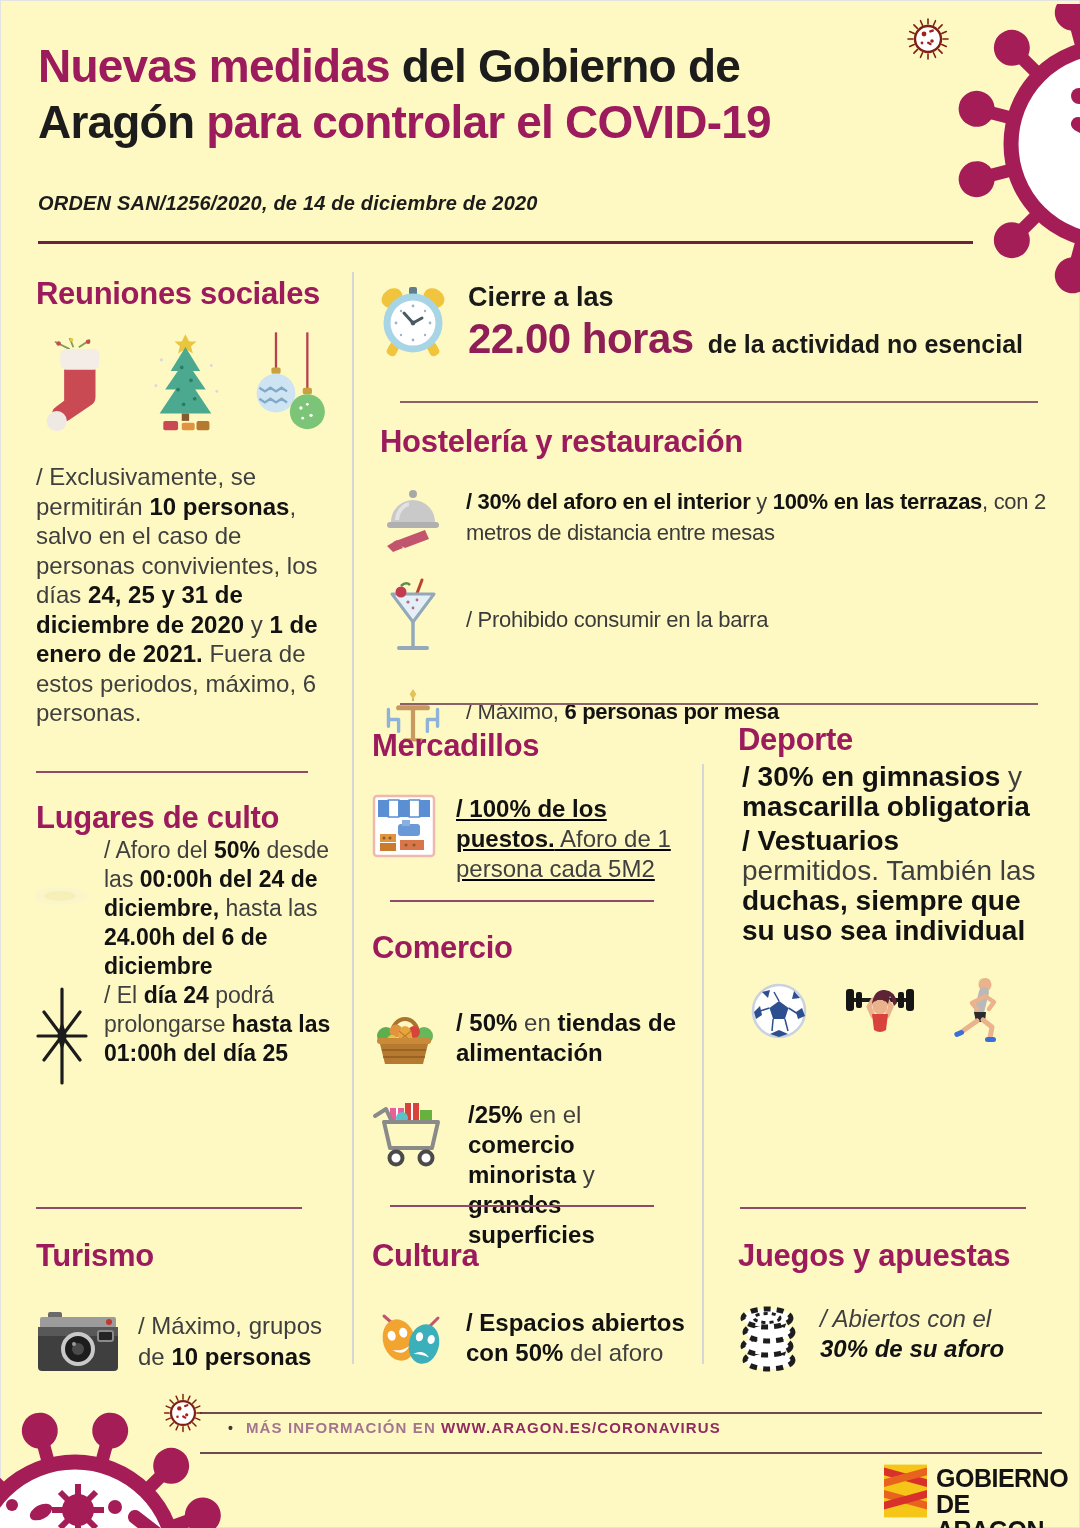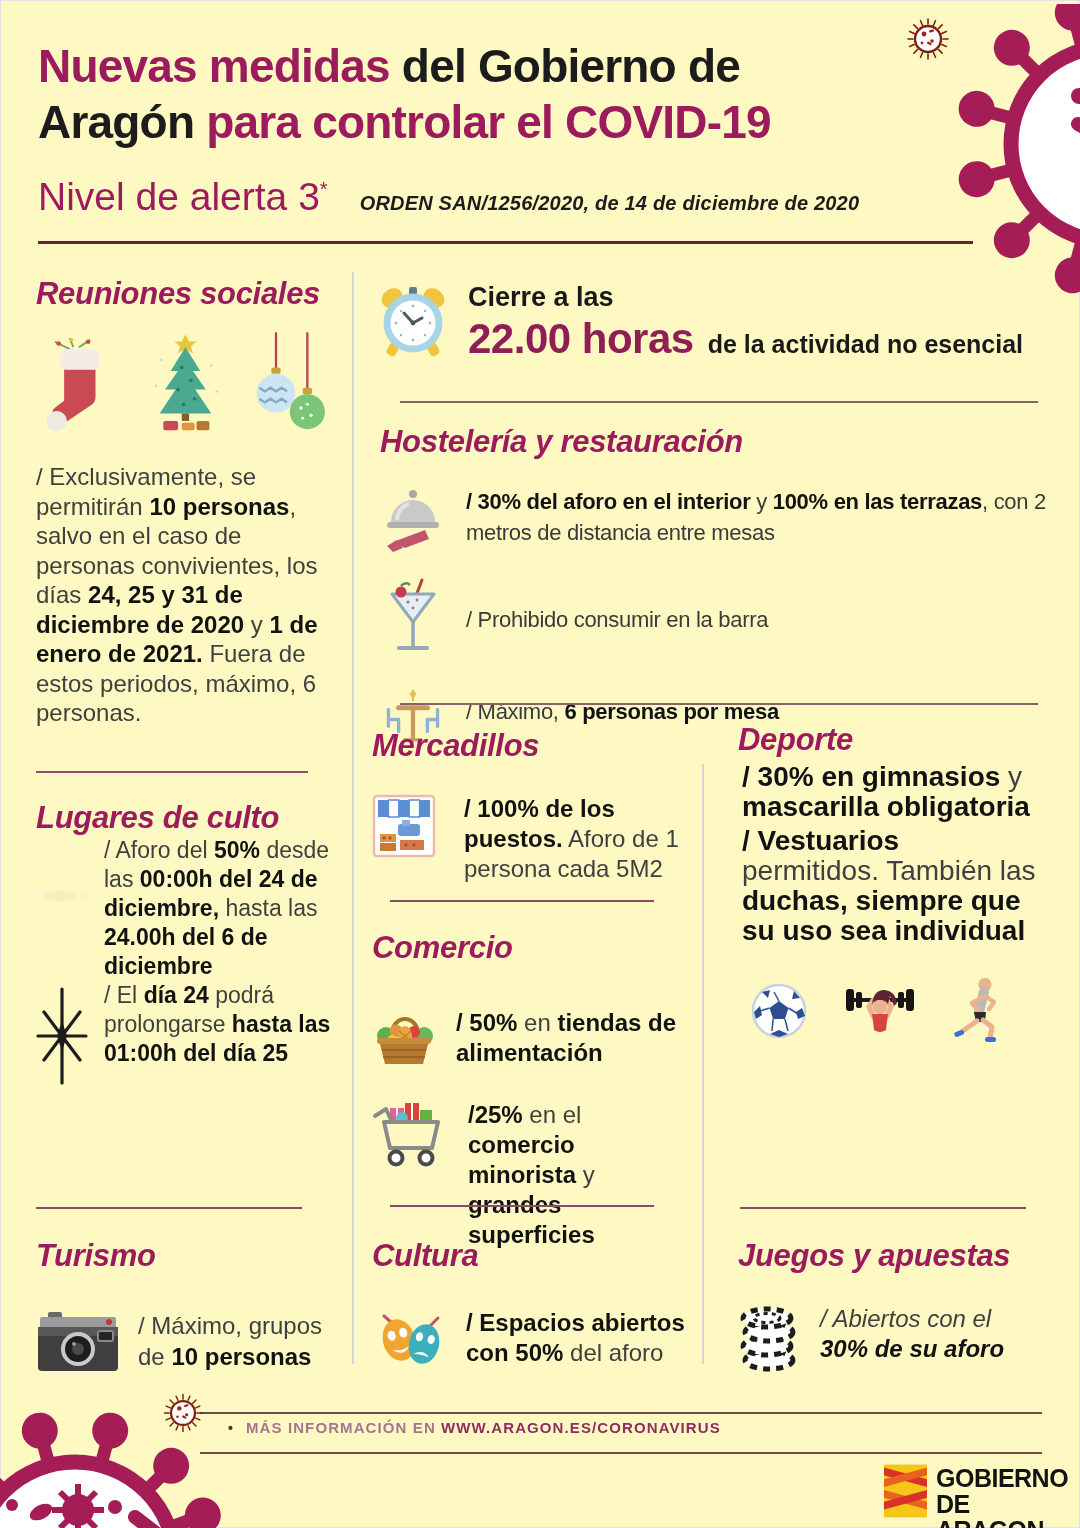--- a/index.html
+++ b/index.html
@@ -9,21 +9,21 @@
   
   .title{left:38px;top:38px;width:920px;font-size:46px;line-height:56px;font-weight:700;
          letter-spacing:-0.8px;color:#1c1c1c;margin:0;}
   .title .acc{color:#9c1b5c;}
   .alert-row{left:38px;top:168px;display:flex;align-items:baseline;gap:32px;}
   .alert-main{font-size:39px;font-weight:400;color:#9c1b5c;letter-spacing:0;}
   .alert-main sup{font-size:20px;}
   .order-ref{font-size:20px;font-style:italic;font-weight:700;color:#1c1c1c;letter-spacing:0.2px;margin-top:24px;}
   .head-rule{left:38px;top:241px;width:935px;height:3px;background:#6b2140;}
   
-  .h-sec{margin:0;font-size:31px;font-weight:700;color:#9c1b5c;letter-spacing:-0.3px;font-style:italic;}
+  .h-sec{margin:0;font-size:31px;font-weight:700;color:#9c1b5c;letter-spacing:-0.3px;}
   .item{display:flex;gap:16px;align-items:flex-start;}
   .item p,.para{margin:0;font-size:24px;line-height:30px;color:#3f3f3f;}
   .b{font-weight:700;color:#121212;}
   .icn{flex:0 0 auto;display:block;}
   .hdiv{height:2px;background:#8d4a6b;}
   .vdiv{width:2px;background:#d6d6d6;}
   
   #sec-reuniones{left:36px;top:276px;width:292px;}
   .xmas-row{display:flex;gap:24px;align-items:flex-end;margin:16px 0 0 6px;height:112px;}
   #sec-reuniones .para{margin-top:22px;font-size:24px;line-height:29.5px;}
@@ -44,21 +44,21 @@
   .banner-suffix{font-size:25px;font-weight:700;color:#191919;}
   
   #sec-hosteleria{left:380px;top:424px;width:670px;}
   #sec-hosteleria .item{margin-top:26px;gap:20px;}
   #sec-hosteleria .item p{font-size:22px;line-height:31px;width:600px;letter-spacing:-0.3px;color:#3a3a3a;}
   #sec-hosteleria .icn{width:66px;display:flex;justify-content:center;}
   #hos-item1{margin-top:36px;}
   #hos-item2 p{margin-top:26px;}
   #hos-item3 p{margin-top:12px;}
   #sec-mercadillos{left:372px;top:728px;width:310px;}
-  #sec-mercadillos .item{margin-top:30px;gap:28px;}
+  #sec-mercadillos .item{margin-top:30px;gap:20px;text-decoration:underline;}
   #sec-mercadillos .item p{width:234px;}
   #sec-comercio{left:372px;top:930px;width:312px;}
   #sec-comercio .item{gap:20px;}
   #com-item1{margin-top:42px;}
   #com-item2{margin-top:28px;}
   #sec-comercio .item p{width:300px;}
   #sec-cultura{left:372px;top:1238px;width:330px;}
   #sec-cultura .item{margin-top:34px;gap:18px;}
   #sec-cultura .item p{width:245px;}
   
@@ -118,21 +118,20 @@
       </symbol>
     </defs>
   </svg>
 
   <header>
     <h1 class="abs title">
       <span class="acc">Nuevas medidas</span><span> del Gobierno de</span><br>
       <span>Aragón </span><span class="acc">para controlar el COVID-19</span>
     </h1>
     <div class="abs alert-row">
-      <div class="alert-main"><span>Nivel de alerta 3</span><sup>*</sup></div>
       <div class="order-ref">ORDEN SAN/1256/2020, de 14 de diciembre de 2020</div>
     </div>
     <div class="abs head-rule"></div>
 
     <svg class="abs" style="left:903px;top:14px" width="50" height="50">
         <use href="#sym-small-virus"></use>
       </svg>
 
     <svg class="abs" style="left:943px;top:4px" width="260" height="296" viewBox="0 0 260 296">
       <defs>

